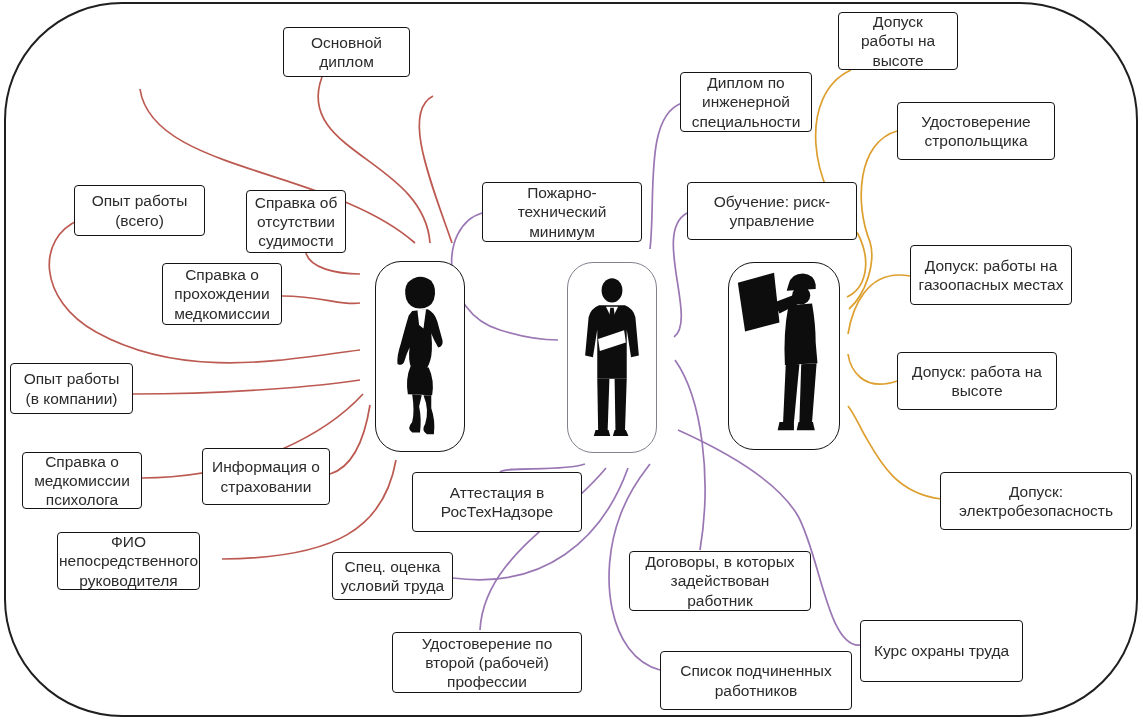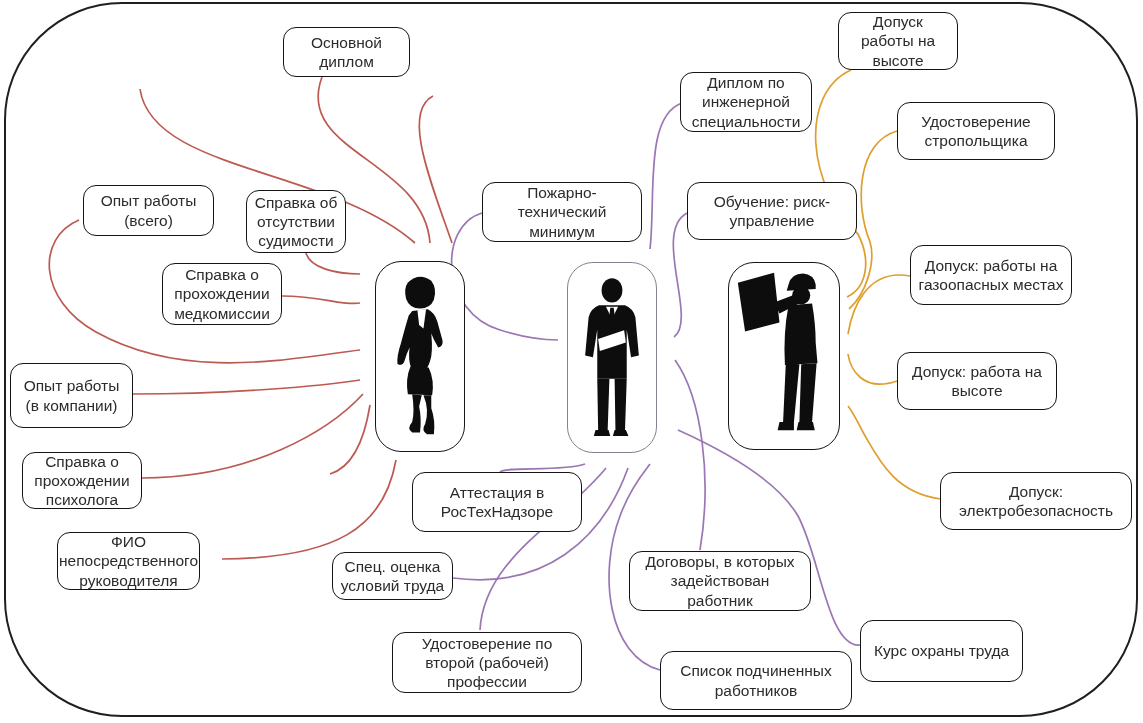--- a/index.html
+++ b/index.html
@@ -3,21 +3,21 @@
 <meta charset="utf-8">
 <style>
   html,body{margin:0;padding:0;background:#fff;}
   #canvas{position:relative;width:1143px;height:723px;background:#ffffff;overflow:hidden;
           font-family:"Liberation Sans","DejaVu Sans",sans-serif;}
   #frame{position:absolute;left:4px;top:2px;right:5px;bottom:6px;
          border:2px solid #1f1f1f;border-radius:118px;}
   #edges{position:absolute;left:0;top:0;width:1143px;height:723px;}
   #edges path{fill:none;stroke-width:1.7px;}
   .node{position:absolute;display:flex;align-items:center;justify-content:center;
-        background:#fff;border:1.6px solid #141414;border-radius:13px;
+        background:#fff;border:1.6px solid #141414;border-radius:4px;
         text-align:center;font-size:15.5px;line-height:1.24;color:#2b2b2b;
         padding:1px 6px;box-sizing:border-box;z-index:3;}
   .figure{position:absolute;background:#fff;border:1.8px solid #161616;border-radius:26px;
           display:flex;align-items:center;justify-content:center;z-index:2;box-sizing:border-box;}
   .figure svg{display:block;}
   #fig-man{border-color:#83818f;}
 </style>
 </head>
 <body>
 
@@ -62,34 +62,37 @@
     <path stroke="#dd9f2e" marker-end="url(#ay)" d="M851,70 C798,94 808,188 858,234 C872,262 866,288 847,297"></path>
     <path stroke="#dd9f2e" marker-end="url(#ay)" d="M897,131 C858,142 854,202 870,242 C876,262 866,294 849,309"></path>
     <path stroke="#dd9f2e" marker-end="url(#ay)" d="M910,276 C866,268 852,310 848,334"></path>
     <path stroke="#dd9f2e" marker-end="url(#ay)" d="M897,381 C862,393 850,368 848,354"></path>
     <path stroke="#dd9f2e" marker-end="url(#ay)" d="M941,499 C894,493 878,458 864,434 C858,423 853,412 848,406"></path>
   </svg>
 
   <div class="node" style="left:283px;top:27px;width:127px;height:50px">
       <span>Основной диплом</span>
     </div>
-  <div class="node" style="left:83px;top:185px;width:131px;height:51px">
+  <div class="node" style="left:74px;top:185px;width:131px;height:51px">
       <span>Опыт работы (всего)</span>
     </div>
   <div class="node" style="left:246px;top:190px;width:100px;height:63px">
       <span>Справка об отсутствии судимости</span>
     </div>
   <div class="node" style="left:162px;top:263px;width:120px;height:62px">
       <span>Справка о прохождении медкомиссии</span>
     </div>
-  <div class="node" style="left:10px;top:363px;width:123px;height:65px">
+  <div class="node" style="left:10px;top:363px;width:123px;height:51px">
       <span>Опыт работы (в компании)</span>
     </div>
   <div class="node" style="left:22px;top:452px;width:120px;height:57px">
-      <span>Справка о прохождении психолога</span>
+      <span>Справка о медкомиссии психолога</span>
+    </div>
+  <div class="node" style="left:202px;top:448px;width:128px;height:57px">
+      <span>Информация о страховании</span>
     </div>
   <div class="node" style="left:57px;top:532px;width:143px;height:58px">
       <span>ФИО непосредственного руководителя</span>
     </div>
   <div class="node" style="left:482px;top:182px;width:160px;height:60px">
       <span style="max-width:120px">Пожарно-технический минимум</span>
     </div>
   <div class="node" style="left:412px;top:472px;width:170px;height:60px">
       <span>Аттестация в РосТехНадзоре</span>
     </div>

